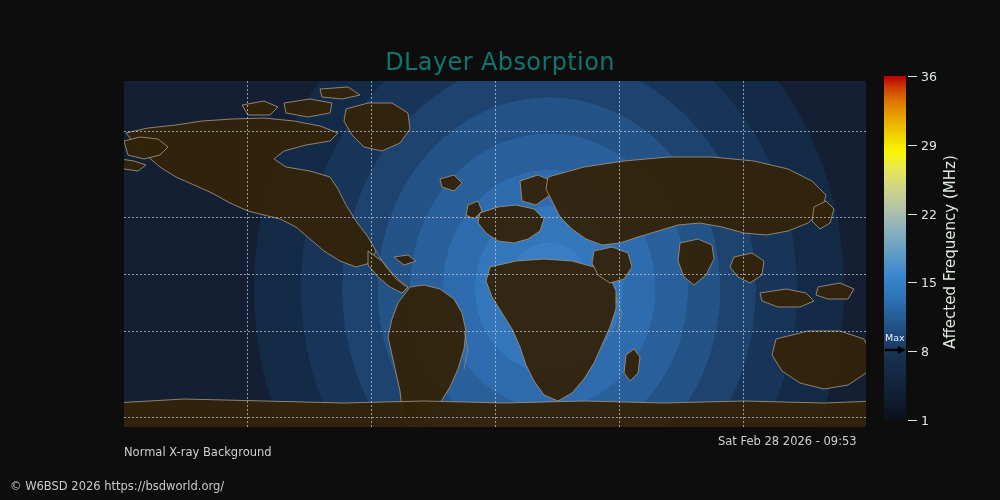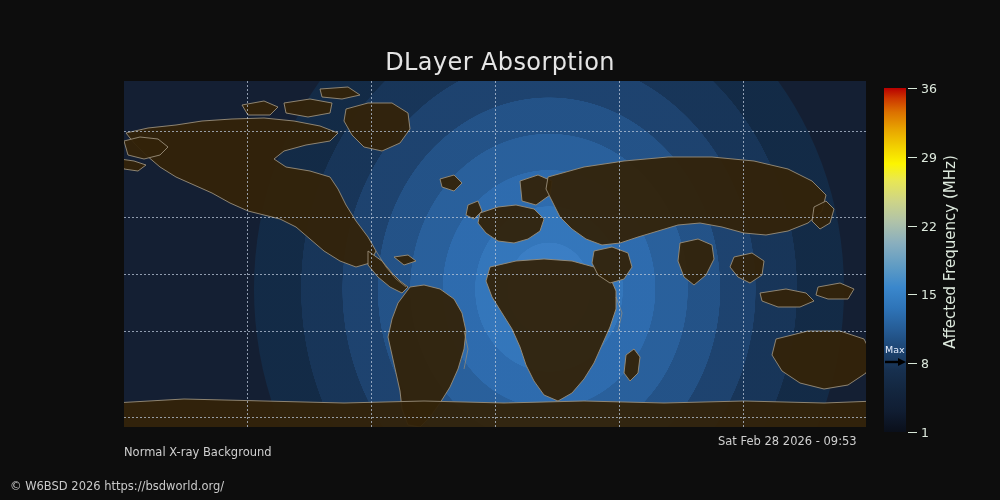--- a/index.html
+++ b/index.html
@@ -26,21 +26,21 @@
 
   
   #title {
     position: absolute;
     left: 0;
     top: 48px;
     width: 1000px;
     text-align: center;
     font-size: 24px;
     letter-spacing: 0.4px;
-    color: #e5e5e5;
+    color: #0f766e;
     font-weight: 400;
   }
 
   
   #map-axes {
     position: absolute;
     left: 124px;
     top: 81px;
     width: 742px;
     height: 346px;
@@ -68,21 +68,21 @@
     background-size: 1px 4px;
     background-repeat: repeat-y;
     width: 1px;
     height: 100%;
   }
 
   
   #colorbar-axes {
     position: absolute;
     left: 884px;
-    top: 88px;
+    top: 76px;
     width: 22px;
     height: 344px;
   }
   #colorbar-gradient {
     position: absolute;
     left: 0; top: 0;
     width: 22px;
     height: 344px;
   }
   .cb-tick {

